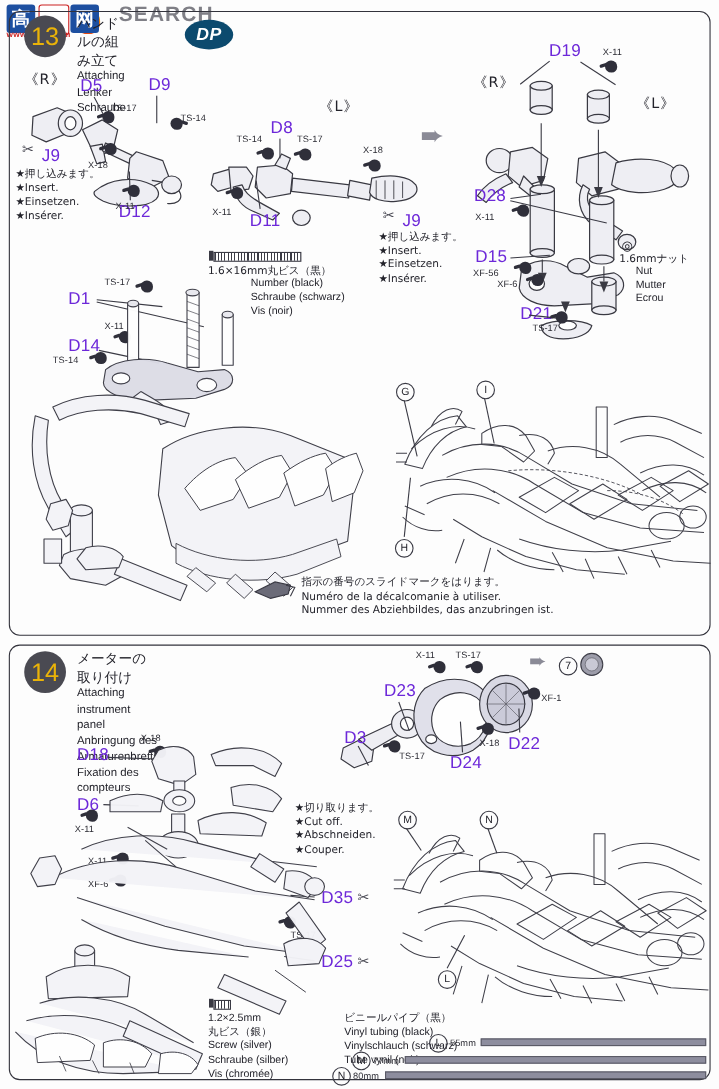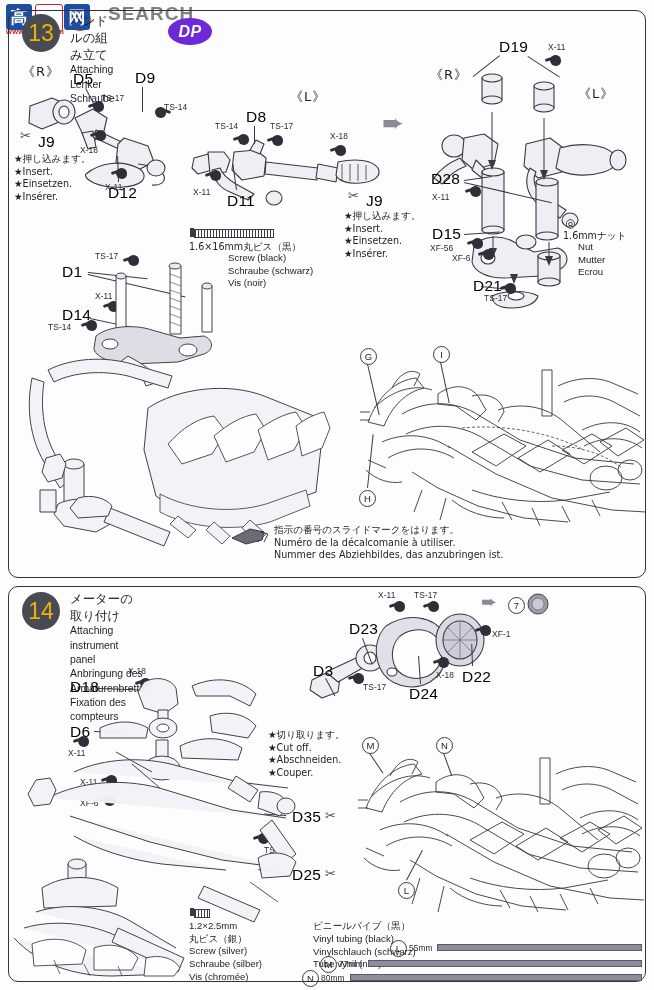--- a/index.html
+++ b/index.html
@@ -4,35 +4,35 @@
 <style>
   html,body{margin:0;padding:0;background:#ffffff;}
   body{width:654px;height:990px;position:relative;overflow:hidden;
        font-family:"Liberation Sans","DejaVu Sans",sans-serif;color:#1a1a22;}
   .page{position:absolute;inset:0;background:#fdfdfd;}
 
   
   .panel{position:absolute;border:1.6px solid #33333c;border-radius:10px;background:transparent;}
   #panel-13{left:8px;top:10px;width:636px;height:566px;}
   #panel-14{left:8px;top:586px;width:636px;height:394px;}
-  .part{position:absolute;font-size:15.5px;font-weight:400;letter-spacing:.2px;color:#000000;}
+  .part{position:absolute;font-size:15.5px;font-weight:400;letter-spacing:.2px;color:#6d28d9;}
   .small{position:absolute;font-size:8.4px;color:#2b2b33;letter-spacing:.1px;}
   .med{position:absolute;font-size:9.6px;color:#23232b;line-height:1.32;}
   .jp{font-family:"DejaVu Sans",sans-serif;}
   .rl{position:absolute;font-size:13px;color:#23232b;letter-spacing:1px;}
 
   
   .step-head{position:absolute;}
   .step-num{width:38px;height:38px;border-radius:50%;background:#4a4a52;color:#eab308;
             font-size:23px;font-weight:400;display:flex;align-items:center;justify-content:center;}
   .step-txt{position:absolute;left:48px;top:-2px;font-size:10.4px;line-height:1.38;color:#1e1e26;}
   .step-txt .l1{font-size:12.4px;}
 
   
-  .dp{position:absolute;width:44px;height:27px;border-radius:50%;background:#6d28d9;
+  .dp{position:absolute;width:44px;height:27px;border-radius:50%;background:#0c4a6e;
       color:#fff;font-style:italic;font-weight:700;font-size:16px;
       display:flex;align-items:center;justify-content:center;letter-spacing:.5px;}
 
   
   .wm{position:absolute;left:4px;top:2px;width:150px;height:34px;}
   .wm .bx{position:absolute;top:2px;width:26px;height:26px;border-radius:3px;
           display:flex;align-items:center;justify-content:center;font-size:17px;font-weight:700;}
   .wm .b1{left:2px;background:#1d4fa0;color:#fff;}
   .wm .b2{left:31px;background:#ffffff;border:1px solid #cc2222;}
   .wm .b3{left:60px;background:#1d4fa0;color:#fff;}
@@ -187,21 +187,21 @@
     <div>★Insérer.</div>
   </div>
   <div class="garrow" style="left:382px;top:108px;">➨</div>
 
   <div class="screwhead" style="left:190px;top:228px;"></div>
   <div class="screwpic" style="left:194px;top:229px;width:78px;"></div>
   <div class="med jp" style="left:189px;top:241px;">
     <div>1.6×16mm丸ビス（黒）</div>
   </div>
   <div class="med" style="left:228px;top:252px;">
-    <div>Screw (black)</div>
+    <div>Number (black)</div>
     <div>Schraube (schwarz)</div>
     <div>Vis (noir)</div>
   </div>
 
   <div class="rl jp" style="left:430px;top:66px;">《R》</div>
   <div class="rl jp" style="left:578px;top:85px;">《L》</div>
 
   <div class="art" style="left:430px;top:60px;">
     <svg width="210" height="230" viewBox="0 0 210 230">
       <g fill="#eeeef3" stroke="#33333c" stroke-width="1.1" stroke-linejoin="round">

